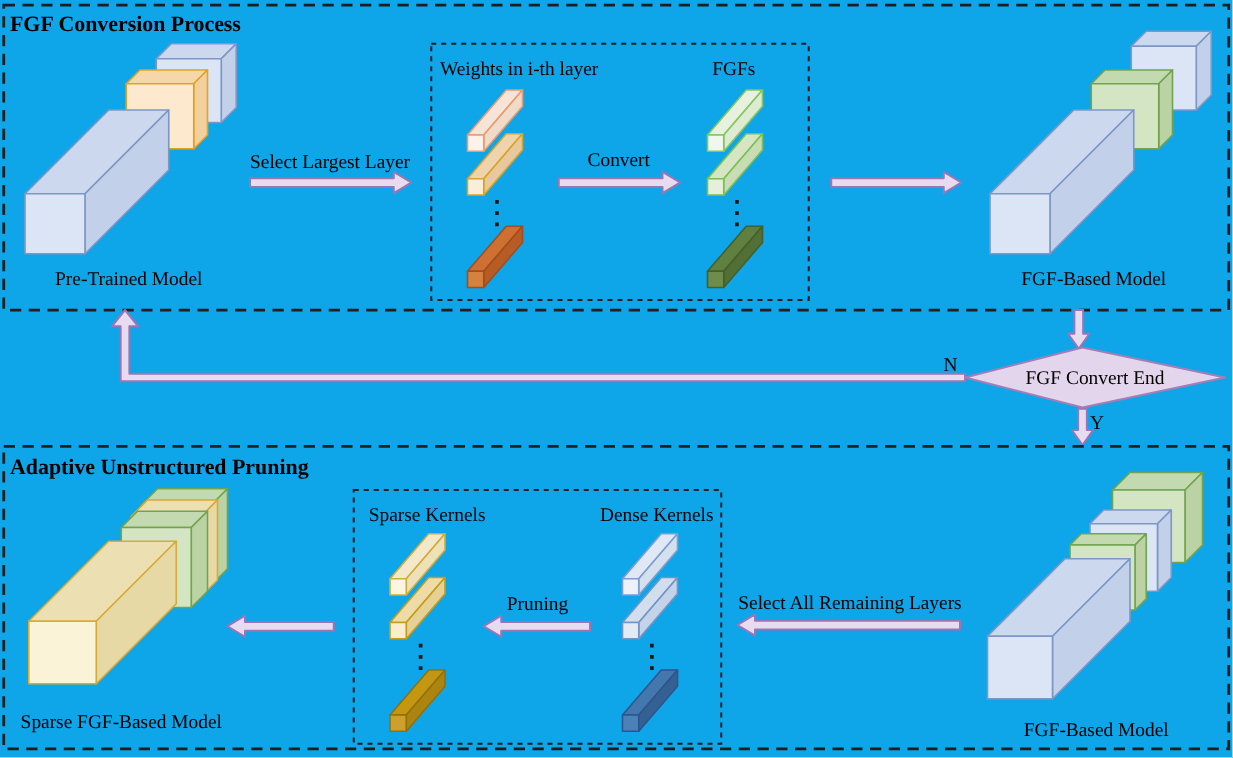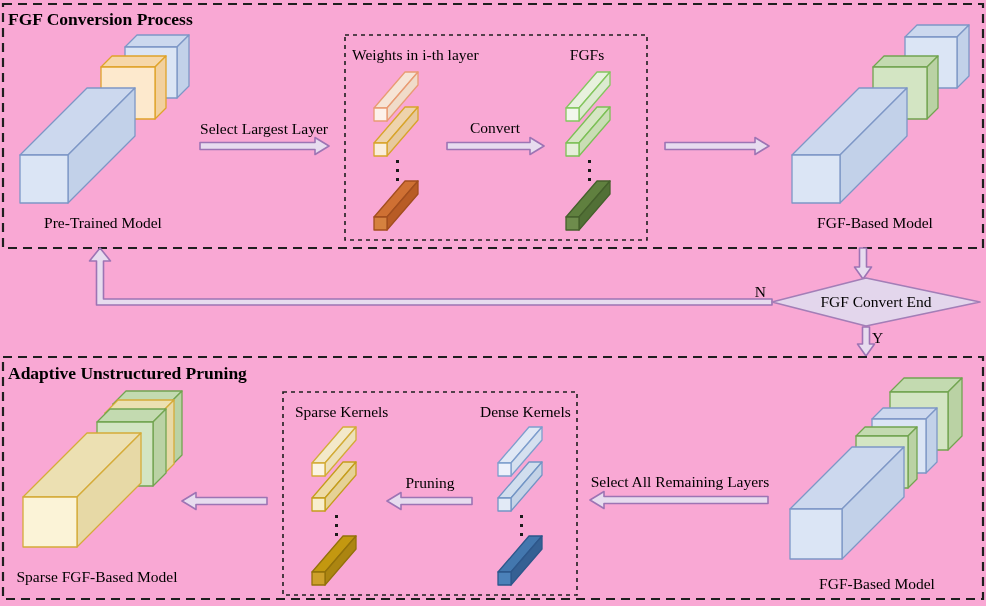--- a/index.html
+++ b/index.html
@@ -1,16 +1,16 @@
 <!DOCTYPE html>
 <html style="--border: #1f1f1f; --arrow_fill: #e7dcef; --arrow_stroke: #9d74b4; --diamond_fill: #e3d6ec; --diamond_stroke: #a37eb7; --blue_f: #dbe5f5; --blue_t: #ccd8ee; --blue_s: #c2d1e9; --blue_k: #7d97c6; --orange_f: #fde9cd; --orange_t: #f6d7a9; --orange_s: #f2d09e; --orange_k: #dfa32a; --green_f: #d3e5c3; --green_t: #c3dab0; --green_s: #bad2a4; --green_k: #72a450; --yellow_f: #fbf3d7; --yellow_t: #ece0b2; --yellow_s: #e7d9a6; --yellow_k: #d5ab39; --ob1_f: #fdf2ea; --ob1_t: #f6e4d6; --ob1_s: #f0dbc9; --ob1_k: #e99b73; --ob2_f: #faeedb; --ob2_t: #eed3ac; --ob2_s: #e7c99d; --ob2_k: #d8a42b; --ob3_f: #d5813f; --ob3_t: #cf7033; --ob3_s: #b85c25; --ob3_k: #a24e1e; --gb1_f: #f2f7ed; --gb1_t: #e8f1de; --gb1_s: #dcebd1; --gb1_k: #84c65f; --gb2_f: #e5efd9; --gb2_t: #d6e6c3; --gb2_s: #c9ddb4; --gb2_k: #7cc055; --gb3_f: #6e8c4c; --gb3_t: #60803f; --gb3_s: #527036; --gb3_k: #45602c; --yb1_f: #fbf5e2; --yb1_t: #f3e9ca; --yb1_s: #ede1b9; --yb1_k: #d3ac37; --yb2_f: #f8eecd; --yb2_t: #eedba5; --yb2_s: #e5d195; --yb2_k: #c59d1c; --yb3_f: #cea02b; --yb3_t: #c39810; --yb3_s: #ac8511; --yb3_k: #93710a; --bb1_f: #ecf1fb; --bb1_t: #e0e8f5; --bb1_s: #d5e0ef; --bb1_k: #7e9ecd; --bb2_f: #e2eaf6; --bb2_t: #d1deee; --bb2_s: #c4d3e7; --bb2_k: #7395c5; --bb3_f: #4b81b9; --bb3_t: #4377ae; --bb3_s: #356093; --bb3_k: #2d578b;"><head>
 <meta charset="utf-8">
 <style>
   html,body{margin:0;padding:0;background:#fff;}
-  .stage{width:986px;height:606px;position:relative;background:#f9a8d4;}
+  .stage{width:986px;height:606px;position:relative;background:#0ea5e9;}
   svg{display:block;}
   .ttl{font-family:"Liberation Serif","DejaVu Serif",serif;font-size:17.5px;font-weight:bold;fill:#000;}
   .lbl{font-family:"Liberation Serif","DejaVu Serif",serif;font-size:15.5px;fill:#000;}
   .mid{text-anchor:middle;}
   .end{text-anchor:end;}
   .outer{fill:none;stroke:var(--border);stroke-width:2.2;stroke-dasharray:9 6;}
   .inner{fill:none;stroke:var(--border);stroke-width:1.6;stroke-dasharray:4 4;}
   .arrow{fill:var(--arrow_fill);stroke:var(--arrow_stroke);stroke-width:1.6;stroke-linejoin:round;}
   .diamond{fill:var(--diamond_fill);stroke:var(--diamond_stroke);stroke-width:1.6;stroke-linejoin:round;}
   .dot{fill:#1a1a1a;}

